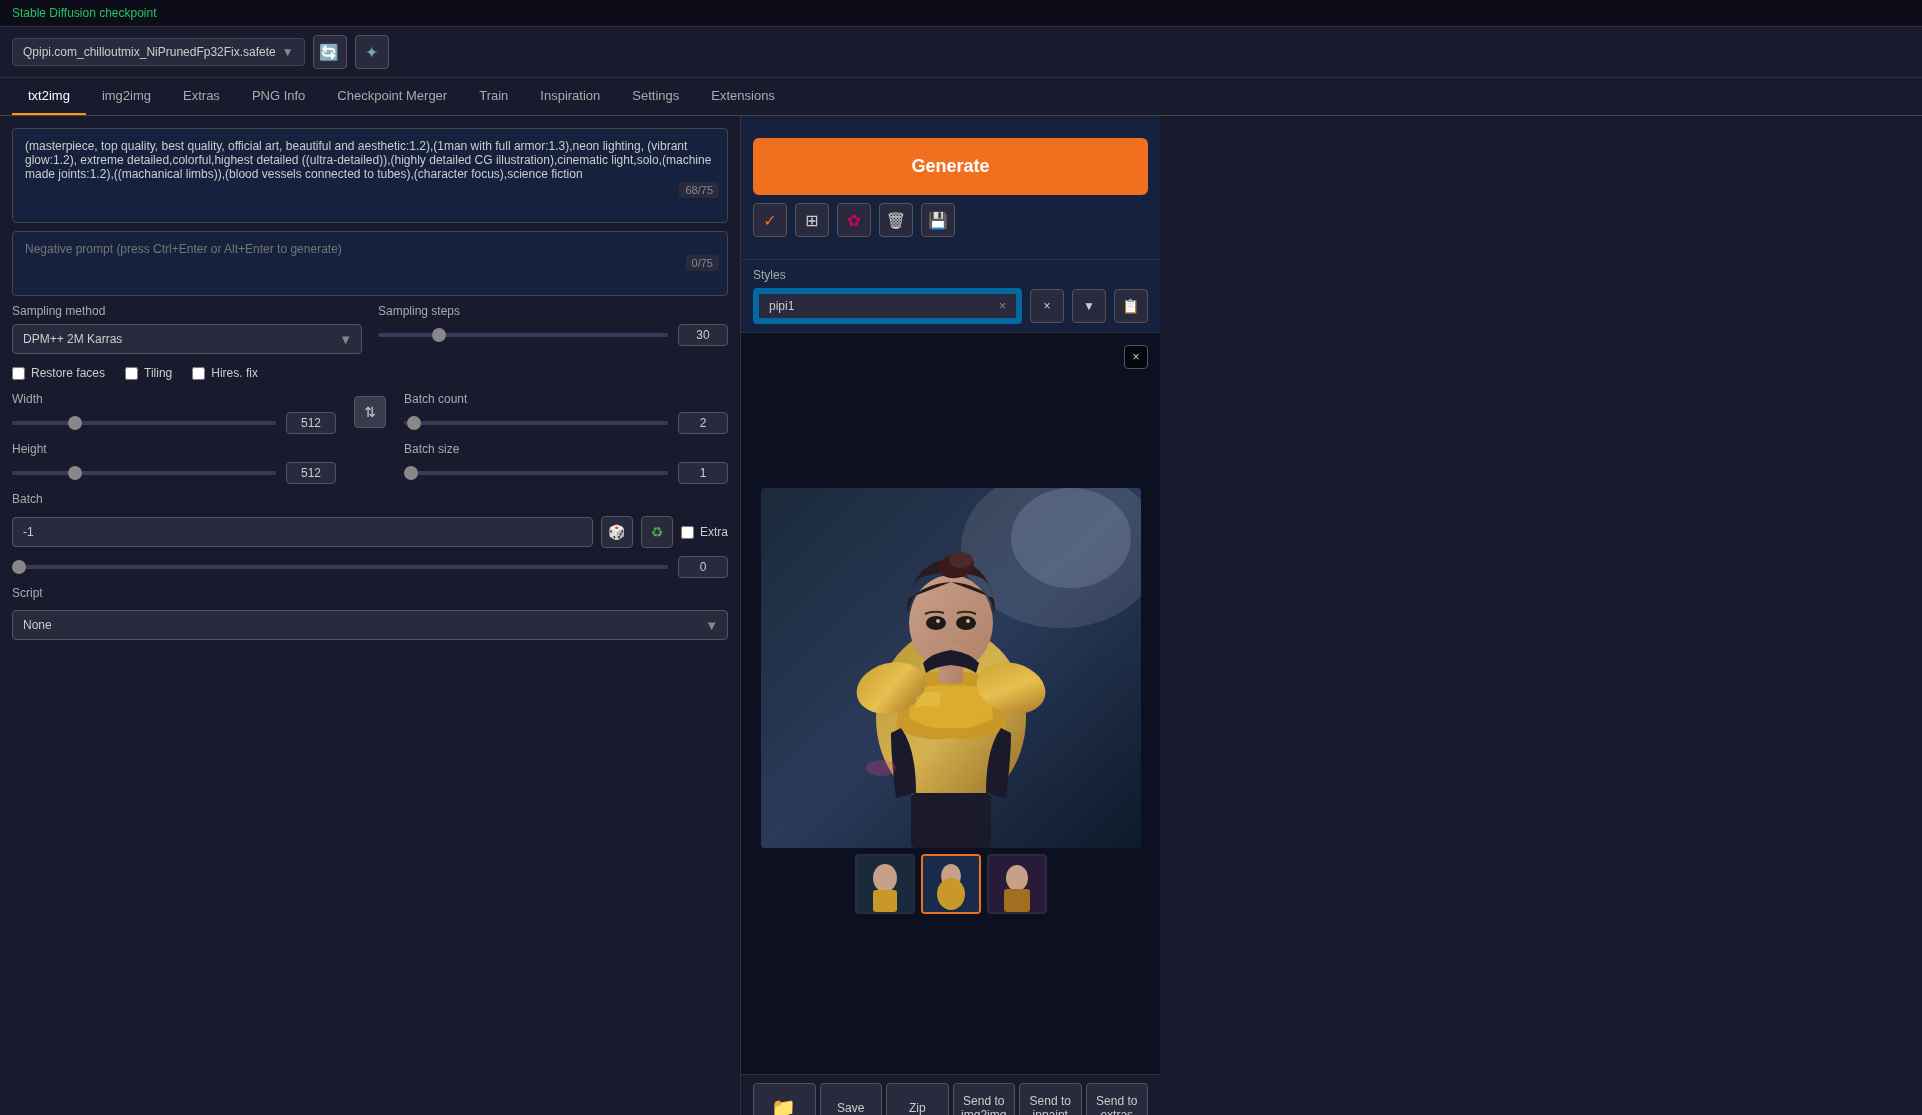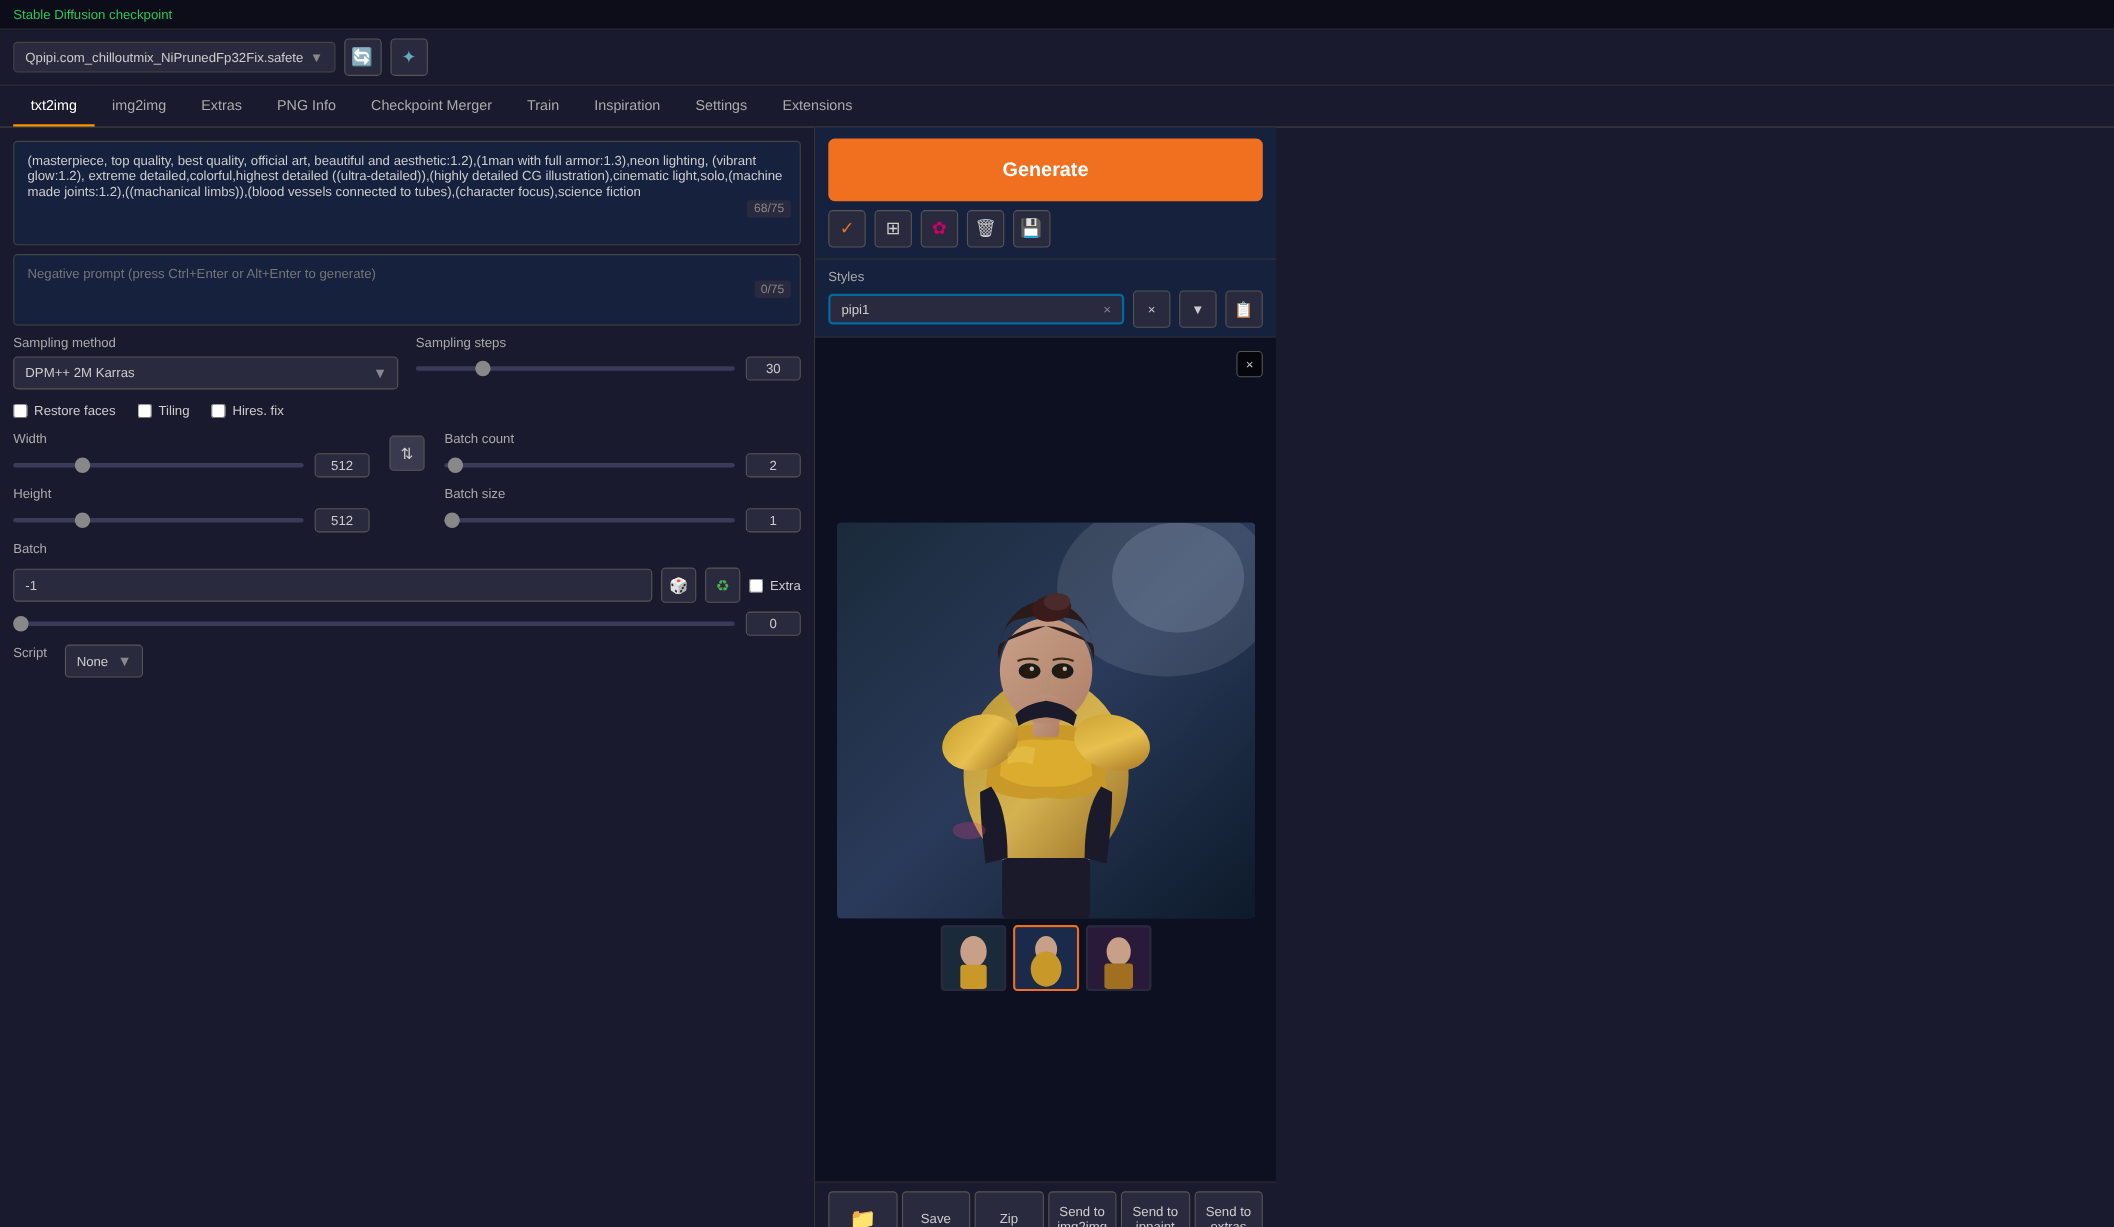--- a/index.html
+++ b/index.html
@@ -263,34 +263,34 @@
     .extra-checkbox {
       display: flex;
       align-items: center;
       gap: 6px;
       cursor: pointer;
       font-size: 12px;
       color: #ccc;
     }
 
     
-    .script-row { display: flex; flex-direction: row; gap: 16px; }
+    .script-row { display: flex; flex-direction: column; gap: 4px; }
 
     
     #right-panel {
       width: 420px;
       background: #16213e;
       border-left: 1px solid #333;
       display: flex;
       flex-direction: column;
     }
 
     
     #generate-area {
-      padding: 10px 12px;
+      padding: 22px 12px;
       display: flex;
       flex-direction: column;
       gap: 8px;
       border-bottom: 1px solid #333;
     }
 
     .generate-btn {
       background: #f07020;
       border: none;
       border-radius: 6px;
@@ -329,21 +329,21 @@
       border-bottom: 1px solid #333;
     }
     .styles-label { font-size: 12px; color: #aaa; margin-bottom: 6px; }
     .styles-input-row {
       display: flex;
       gap: 8px;
       align-items: center;
     }
     .style-tag {
       background: #2a2a3e;
-      border: 2px solid #0369a1;
+      border: 6px solid #0369a1;
       border-radius: 4px;
       color: #ccc;
       padding: 5px 10px;
       display: flex;
       align-items: center;
       gap: 6px;
       font-size: 12px;
       flex: 1;
       justify-content: space-between;
     }

